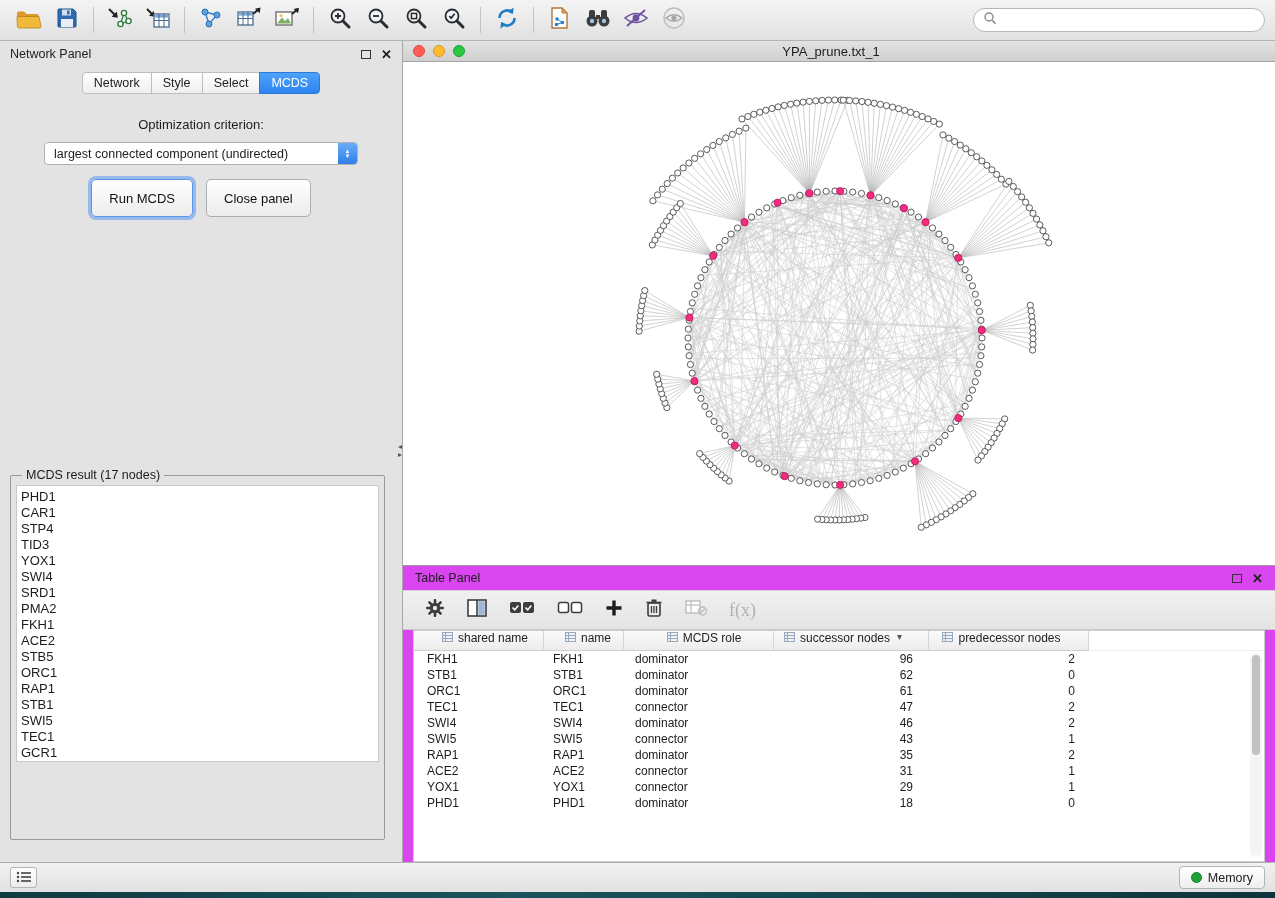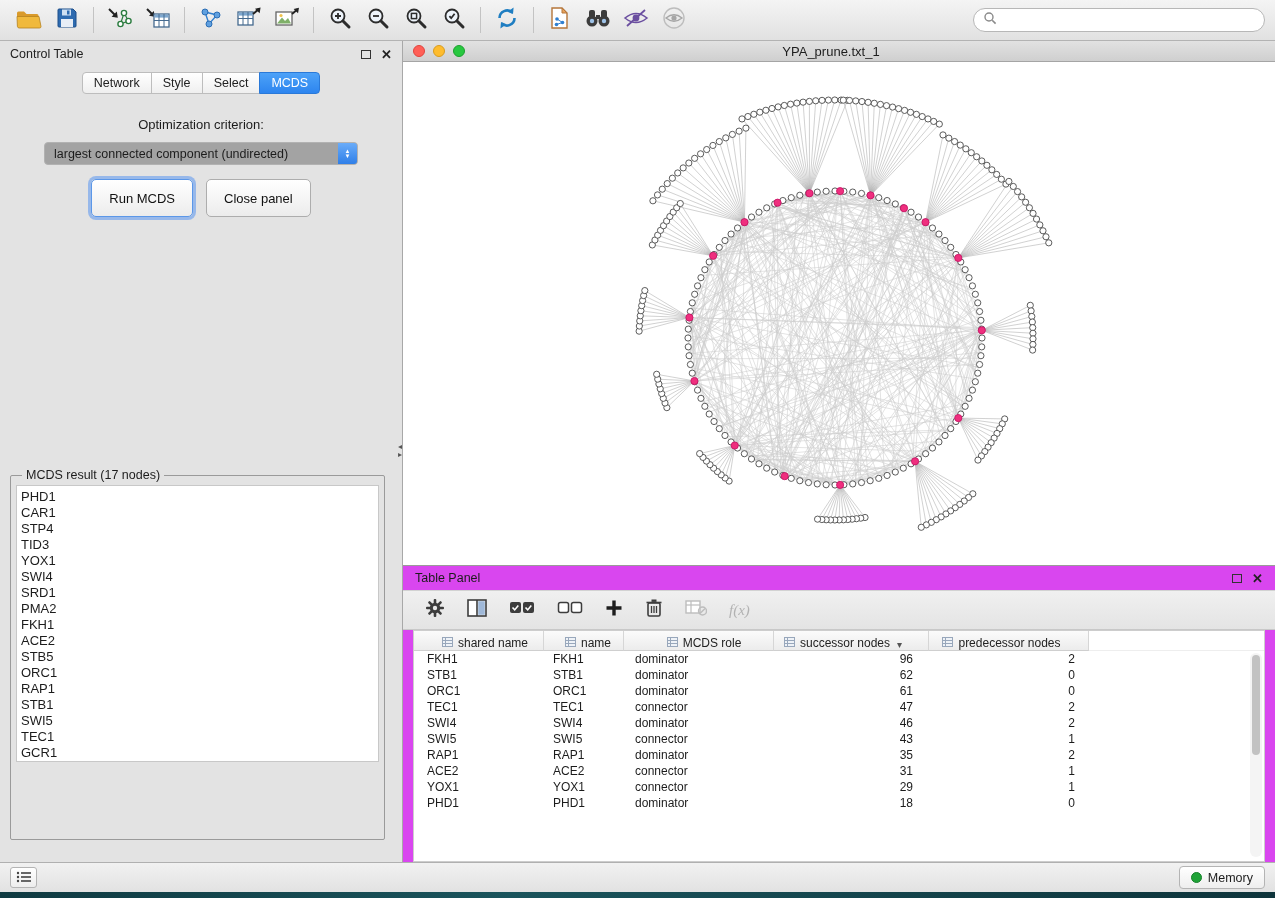--- a/index.html
+++ b/index.html
@@ -27,21 +27,21 @@
   .win-close { font-size:13px; font-weight:bold; color:#222; line-height:1; }
 
   .tabbar { height:32px; flex:0 0 32px; display:flex; justify-content:center; align-items:center; }
   .tab { min-width:52px; text-align:center; padding:3px 11px; font-size:12.5px; color:#222;
          background:linear-gradient(#ffffff,#efefef); border:1px solid #bdbdbd; margin-left:-1px; }
   .tab:first-child { border-radius:4px 0 0 4px; margin-left:0; }
   .tab:last-child { border-radius:0 4px 4px 0; }
   .tab.active { background:linear-gradient(#4da2f8,#2d85ef); color:#fff; border-color:#2a79d8;text-align:center; }
 
   .opt-label { text-align:center; margin-top:18px; font-size:13px; }
-  .combo { width:314px; height:23px; margin:10px auto 0; background:#a3a3a3; border:1px solid #b2b2b2; border-radius:4px;
+  .combo { width:314px; height:23px; margin:10px auto 0; background:#ffffff; border:1px solid #b2b2b2; border-radius:4px;
            display:flex; align-items:center; font-size:12.5px; overflow:hidden; }
   .combo-value { padding-left:9px; flex:1; white-space:nowrap; }
   .combo-stepper { width:19px; height:100%; background:linear-gradient(#6aacf9,#2f7fe8); color:#fff;
                    display:flex; flex-direction:column; align-items:center; justify-content:center; font-size:6px; line-height:5px; }
   .btn-row { display:flex; justify-content:center; gap:13px; margin-top:14px; }
   .btn { height:38px; padding:0 17px; font-size:13px; color:#111; background:linear-gradient(#ffffff,#ececec);
          border:1px solid #adadad; border-radius:5px; }
   .btn.focused { box-shadow:0 0 0 3px rgba(90,150,240,.55); border-color:#5b97e8; }
   .cp-spacer { flex:1 1 auto; }
 
@@ -69,25 +69,25 @@
   .net-title { position:absolute; left:0; right:16px; text-align:center; font-size:13px; color:#1d1d1d; }
   .net-canvas { flex:1; background:#fff; position:relative; overflow:hidden; }
   .net-canvas svg { position:absolute; inset:0; }
 
   
   .table-panel { flex:1 1 auto; display:flex; flex-direction:column; background:#d946ef; border-top:1px solid #9a9a9a; min-height:0; }
   .tp-header { height:24px; flex:0 0 24px; display:flex; align-items:center; padding:0 12px; font-size:12.5px; }
   .table-toolbar { height:40px; flex:0 0 40px; background:linear-gradient(#f0f0f0,#e4e4e4);
                    border-top:1px solid #d2d2d2; border-bottom:1px solid #c8c8c8;
                    display:flex; align-items:center; padding-left:22px; gap:22px; }
-  .fx-label { font-family:"Liberation Serif", serif; font-style:italic; font-size:15px; color:#b2b2b2; }
+  .fx-label { font-family:"Liberation Serif", serif; font-size:18px; color:#b2b2b2; }
   .table-area { flex:1; margin:0 10px; background:#fff; border:1px solid #cdcdcd; position:relative; overflow:hidden;
                 display:flex; flex-direction:column; }
   .thead { display:flex; height:20px; flex:0 0 20px; font-size:12px; color:#222; }
-  .th { display:flex; align-items:flex-end; justify-content:center; gap:5px; background:linear-gradient(#fbfbfb,#ececec);
+  .th { display:flex; align-items:flex-start; justify-content:center; gap:5px; background:linear-gradient(#fbfbfb,#ececec);
         border-right:1px solid #d6d6d6; border-bottom:1px solid #cfcfcf; }
   .th-fill { flex:1; background:#fff; border-bottom:1px solid #eee; }
   .sort-arrow { color:#555; font-size:10px; margin-left:2px; }
   .tbody { flex:1; overflow:hidden; }
   .trow { display:flex; height:16px; align-items:center; font-size:12px; }
   .tcell { overflow:hidden; white-space:nowrap; }
   .c0 { width:130px; padding-left:13px; }
   .c1 { width:80px;  padding-left:9px; }
   .c2 { width:150px; padding-left:11px; }
   .c3 { width:155px; text-align:right; padding-right:16px; }
@@ -262,21 +262,21 @@
   </div>
 
   <div class="content">
     <div class="splitter-handle">
         <span>◂</span>
         <span>▸</span>
       </div>
 
     <div class="control-panel">
       <div class="panel-header">
-        <span>Control Table</span>
+        <span>Network Panel</span>
         <span class="ph-buttons">
           <span class="win-float"></span>
           <span class="win-close">✕</span>
         </span>
       </div>
       <div class="tabbar">
         <div class="tab">Network</div>
         <div class="tab">Style</div>
         <div class="tab">Select</div>
         <div class="tab active">MCDS</div>

